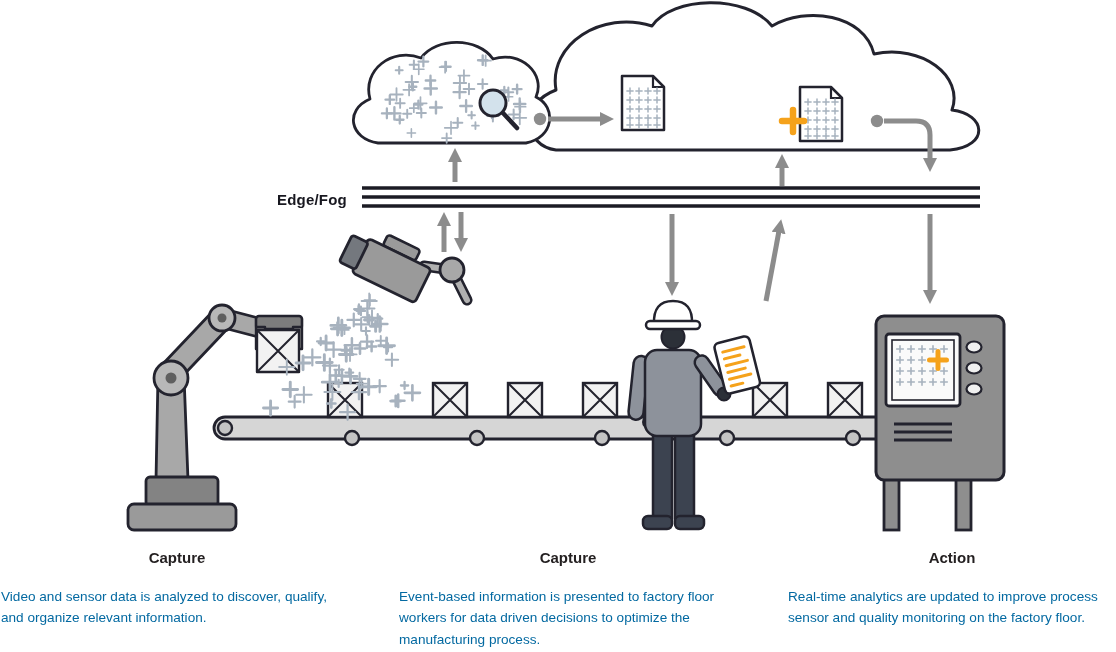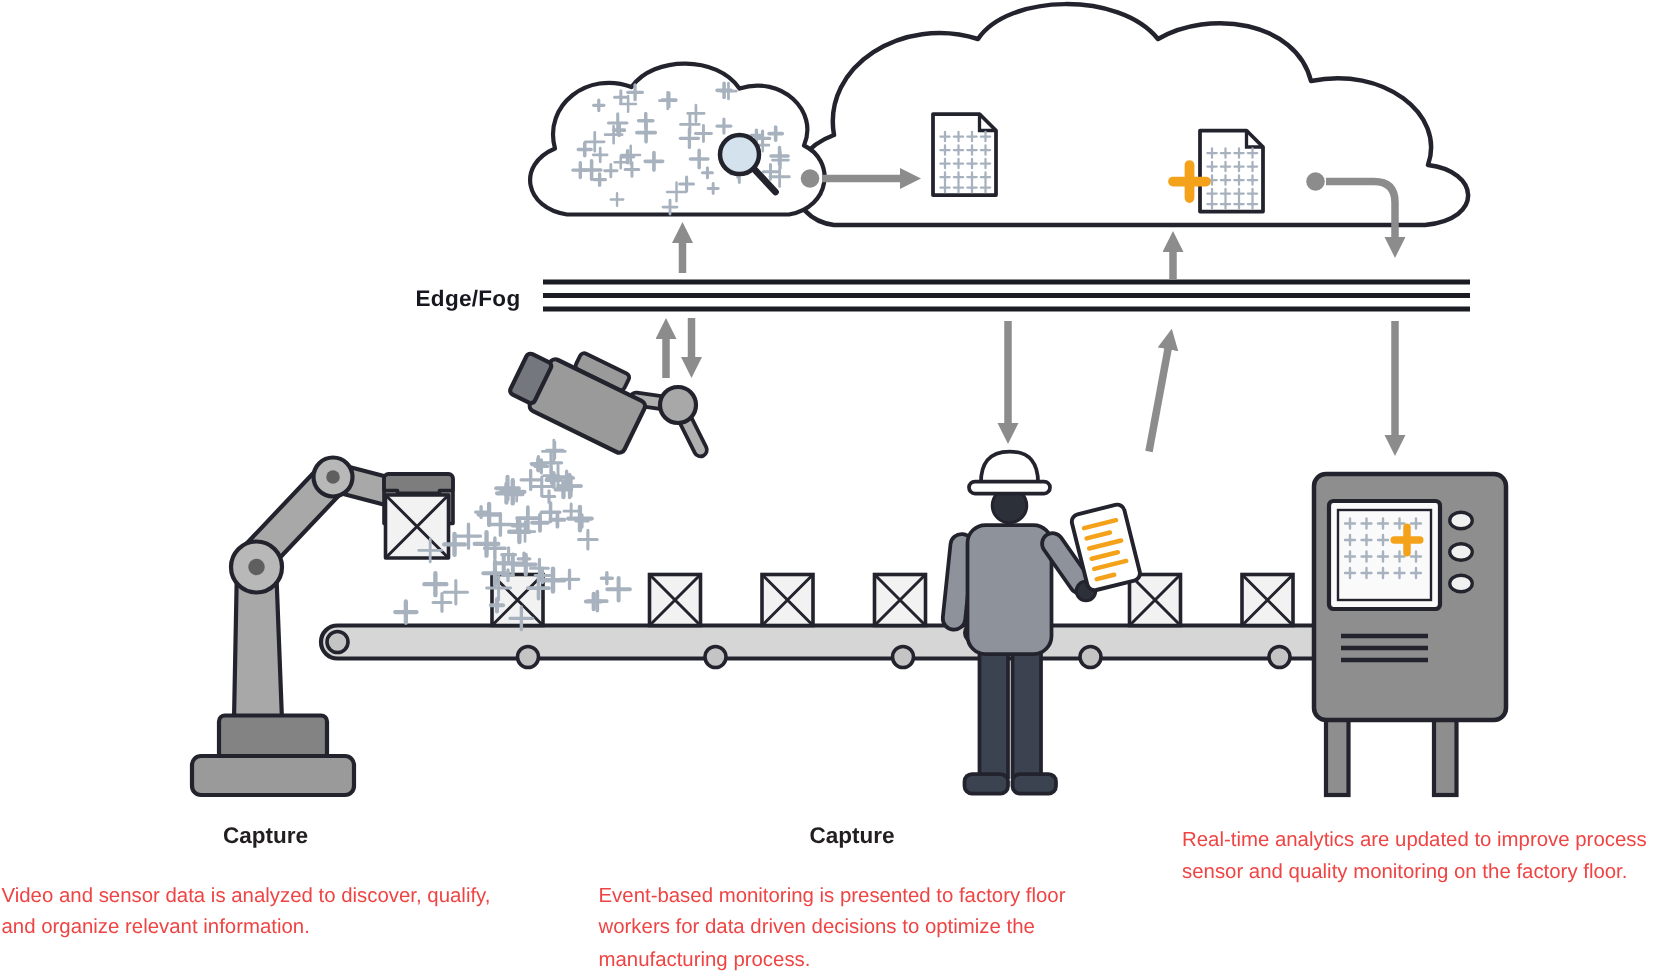--- a/index.html
+++ b/index.html
@@ -10,21 +10,21 @@
   .stage svg{position:absolute;left:0;top:0;}
   .edgefog-label{
     position:absolute;left:272px;top:191px;width:80px;text-align:center;
     font-size:15px;font-weight:bold;color:#17171f;letter-spacing:0.2px;
   }
   .col{position:absolute;top:549px;}
   .col-capture{left:1px;width:352px;}
   .col-explore{left:399px;width:338px;}
   .col-action{left:788px;width:328px;}
   .col-title{font-size:15px;font-weight:bold;color:#231f20;text-align:center;margin-bottom:20px;}
-  .col-desc{font-size:13.6px;color:#ef4444;line-height:1.58;text-align:left;}
+  .col-desc{font-size:13.6px;color:#0369a1;line-height:1.58;text-align:left;}
 </style>
 </head>
 <body>
 
 <div class="stage">
 
 <svg id="scene" width="1116" height="652" viewBox="0 0 1116 652">
   <defs>
     <marker id="ah" markerUnits="userSpaceOnUse" markerWidth="22" markerHeight="18" refX="2" refY="7" orient="auto">
       <path d="M0,0 L14,7 L0,14 Z" fill="#8C8C8C"></path>
@@ -356,19 +356,20 @@
 </svg>
 
 <div class="edgefog-label">Edge/Fog</div>
 
 <div class="col col-capture">
   <div class="col-title">Capture</div>
   <div class="col-desc">Video and sensor data is analyzed to discover, qualify, and organize relevant information.</div>
 </div>
 <div class="col col-explore">
   <div class="col-title">Capture</div>
-  <div class="col-desc">Event-based monitoring is presented to factory floor workers for data driven decisions to optimize the manufacturing process.</div>
+  <div class="col-desc">Event-based information is presented to factory floor workers for data driven decisions to optimize the manufacturing process.</div>
 </div>
 <div class="col col-action">
+  <div class="col-title">Action</div>
   <div class="col-desc">Real-time analytics are updated to improve process sensor and quality monitoring on the factory floor.</div>
 </div>
 
 </div>
 
 </body></html>

